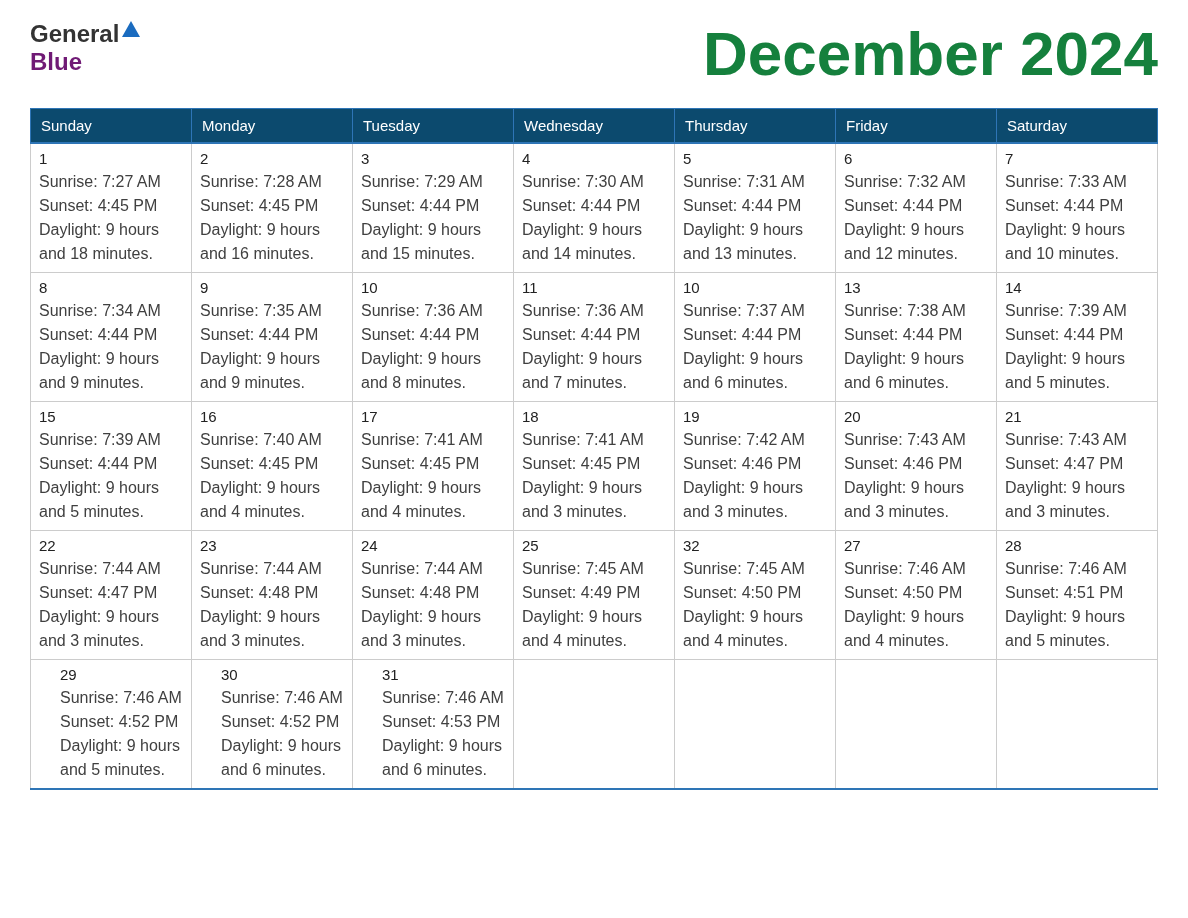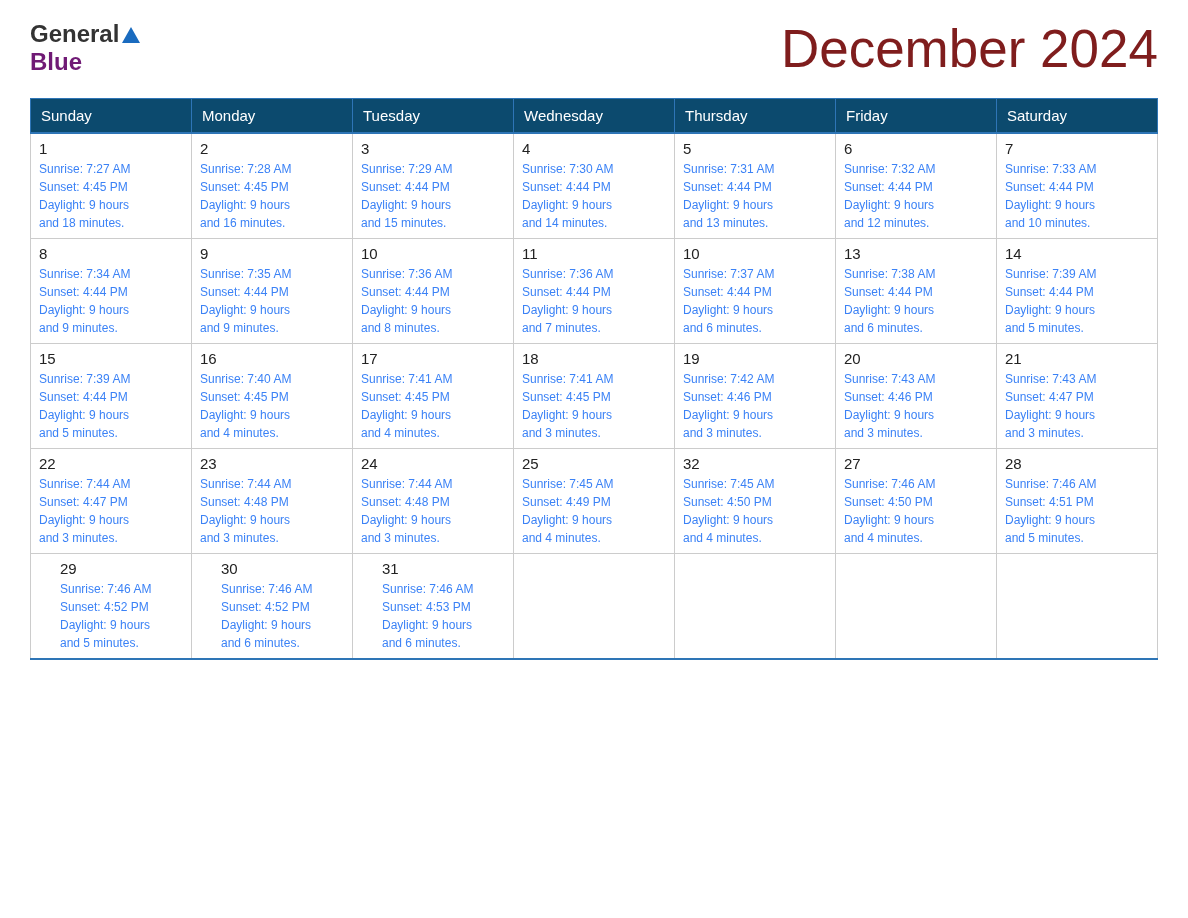--- a/index.html
+++ b/index.html
@@ -15,29 +15,28 @@
       justify-content: space-between;
       align-items: flex-start;
       margin-bottom: 20px;
     }
     .logo-wrapper {
       display: flex;
       flex-direction: column;
     }
     .logo-line1 {
       display: flex;
-      align-items: center;
     }
     .title-area {
       text-align: right;
     }
     .main-title {
-      font-size: 53px;
-      font-weight: normal;
-      color: #7f1d1d;
+      font-size: 62px;
+      font-weight: bold;
+      color: #15803d;
       line-height: 1.1;
     }
     .subtitle {
       font-size: 20px;
       color: #333;
       margin-top: 4px;
     }
     .calendar-table {
       width: 100%;
       border-collapse: collapse;
@@ -73,22 +72,22 @@
       padding-left: 29px;
     }
     .day-number {
       font-size: 15px;
       font-weight: normal;
       color: #222;
       display: block;
       margin-bottom: 3px;
     }
     .day-info {
-      font-size: 12px;
-      color: #3b82f6;
+      font-size: 16px;
+      color: #404040;
       line-height: 1.5;
     }
     .empty-cell {
       background: #fff;
     }
     
     .triangle-container {
       display: inline-block;
       position: relative;
       width: 18px;

